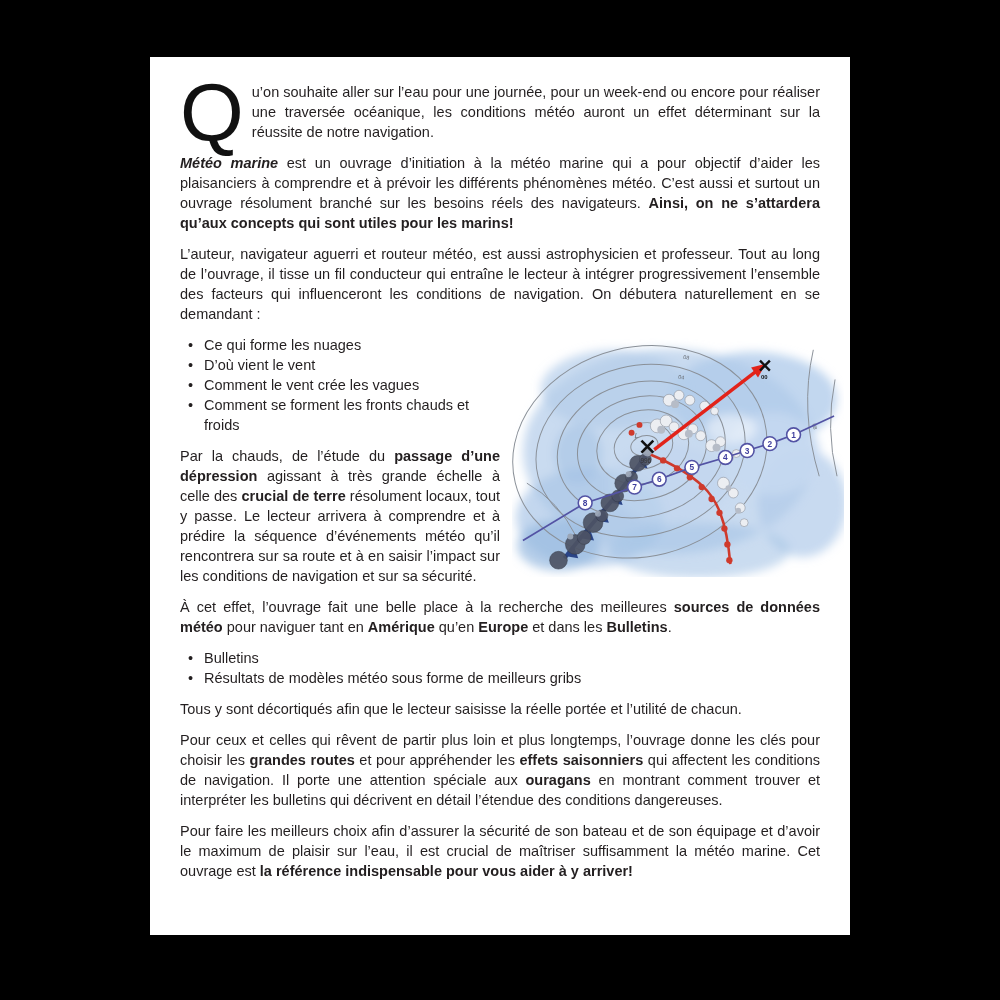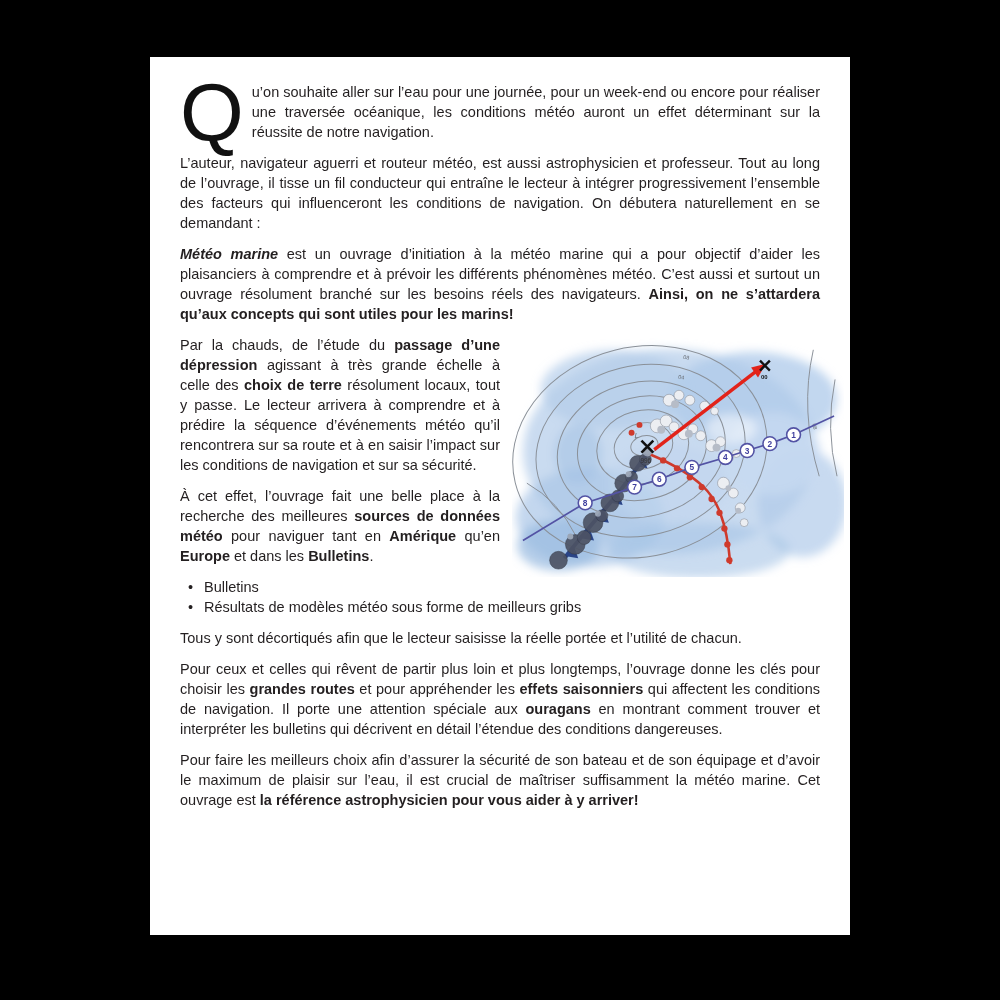--- a/index.html
+++ b/index.html
@@ -27,23 +27,23 @@
   .clear{clear:both;}
   svg text{font-family:"Liberation Sans",sans-serif;}
 </style>
 </head>
 <body>
 
 <div class="paper">
 
   <p><span class="dropcap">Q</span><span><span>u’on souhaite aller sur l’eau pour une journée, pour un week-end ou encore pour réaliser une traversée océanique, les conditions météo auront un effet déterminant sur la réussite de notre navigation.</span></span></p>
 
+  <p><b style="font-style: italic;">Météo marine</b><span> est un ouvrage d’initiation à la météo marine qui a pour objectif d’aider les plaisanciers à comprendre et à prévoir les différents phénomènes météo. C’est aussi et surtout un ouvrage résolument branché sur les besoins réels des navigateurs. </span><b>Ainsi, on ne s’attardera qu’aux concepts qui sont utiles pour les marins!</b></p>
+
   <p><span>L’auteur, navigateur aguerri et routeur météo, est aussi astrophysicien et professeur. Tout au long de l’ouvrage, il tisse un fil conducteur qui entraîne le lecteur à intégrer progressivement l’ensemble des facteurs qui influenceront les conditions de navigation. On débutera naturellement en se demandant :</span></p>
-
-  <p><b style="font-style: italic;">Météo marine</b><span> est un ouvrage d’initiation à la météo marine qui a pour objectif d’aider les plaisanciers à comprendre et à prévoir les différents phénomènes météo. C’est aussi et surtout un ouvrage résolument branché sur les besoins réels des navigateurs. </span><b>Ainsi, on ne s’attardera qu’aux concepts qui sont utiles pour les marins!</b></p>
 
   <div class="figure">
     <svg width="332" height="242" viewBox="0 0 322 245">
       <defs>
         <filter id="wc" x="-40%" y="-40%" width="180%" height="180%">
           <feGaussianBlur stdDeviation="5"></feGaussianBlur>
         </filter>
       </defs>
 
       <g filter="url(#wc)">
@@ -213,30 +213,36 @@
             <text x="117" y="157" fill="#3f3f9e">7</text>
           </g>
         <g>
             <circle cx="67" cy="170" r="7" fill="#fff" stroke="#5353a4" stroke-width="1.6"></circle>
             <text x="67" y="173" fill="#3f3f9e">8</text>
           </g>
       </g>
     </svg>
   </div>
 
-
-  <p><span>Par la chauds, de l’étude du </span><b>passage d’une dépression</b><span> agissant à très grande échelle à celle des </span><b>choix de terre</b><span> résolument locaux, tout y passe. Le lecteur arrivera à comprendre et à prédire la séquence d’événements météo qu’il rencontrera sur sa route et à en saisir l’impact sur les conditions de navigation et sur sa sécurité.</span></p>
+  <ul class="bullets">
+    <li>Ce qui forme les nuages</li>
+    <li>D’où vient le vent</li>
+    <li>Comment le vent crée les vagues</li>
+    <li>Comment se forment les fronts chauds et froids</li>
+  </ul>
+
+  <p><span>Par la chauds, de l’étude du </span><b>passage d’une dépression</b><span> agissant à très grande échelle à celle des </span><b>crucial de terre</b><span> résolument locaux, tout y passe. Le lecteur arrivera à comprendre et à prédire la séquence d’événements météo qu’il rencontrera sur sa route et à en saisir l’impact sur les conditions de navigation et sur sa sécurité.</span></p>
 
 
   <p><span>À cet effet, l’ouvrage fait une belle place à la recherche des meilleures </span><b>sources de données météo</b><span> pour naviguer tant en </span><b>Amérique</b><span> qu’en </span><b>Europe</b><span> et dans les </span><b>Bulletins</b><span>.</span></p>
 
   <ul class="bullets">
     <li>Bulletins</li>
     <li>Résultats de modèles météo sous forme de meilleurs gribs</li>
   </ul>
 
   <p><span>Tous y sont décortiqués afin que le lecteur saisisse la réelle portée et l’utilité de chacun.</span></p>
 
   <p><span>Pour ceux et celles qui rêvent de partir plus loin et plus longtemps, l’ouvrage donne les clés pour choisir les </span><b>grandes routes</b><span> et pour appréhender les </span><b>effets saisonniers</b><span> qui affectent les conditions de navigation. Il porte une attention spéciale aux </span><b>ouragans</b><span> en montrant comment trouver et interpréter les bulletins qui décrivent en détail l’étendue des conditions dangereuses.</span></p>
 
-  <p><span>Pour faire les meilleurs choix afin d’assurer la sécurité de son bateau et de son équipage et d’avoir le maximum de plaisir sur l’eau, il est crucial de maîtriser suffisamment la météo marine. Cet ouvrage est </span><b>la référence astrophysicien pour vous aider à y arriver!</b></p>
+  <p><span>Pour faire les meilleurs choix afin d’assurer la sécurité de son bateau et de son équipage et d’avoir le maximum de plaisir sur l’eau, il est crucial de maîtriser suffisamment la météo marine. Cet ouvrage est </span><b>la référence indispensable pour vous aider à y arriver!</b></p>
 
 </div>
 
 </body></html>

